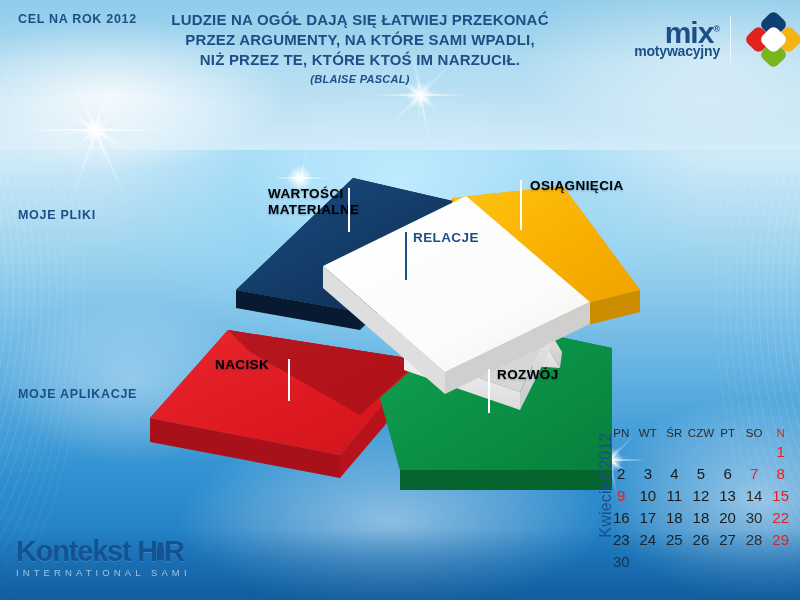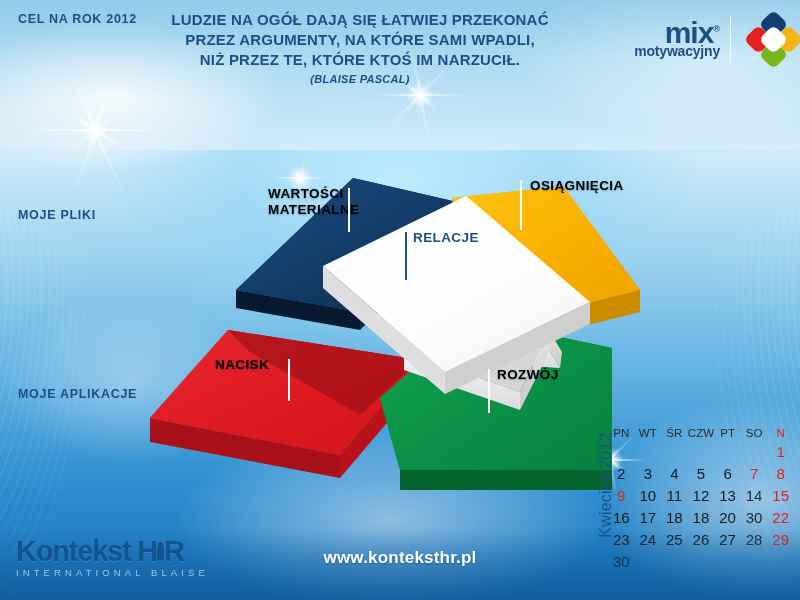--- a/index.html
+++ b/index.html
@@ -480,18 +480,17 @@
             <td class="empty"></td>
           </tr>
         </tbody>
     </table>
   </div>
 
   <div class="footer-band"></div>
 
   <div id="kontekst-logo">
     <div id="kontekst-name"><span>Kontekst H</span><span class="hr-fig"><u></u><i></i></span><span>R</span></div>
-    <div id="kontekst-sub">INTERNATIONAL BLAISE</div>
-  </div>
-
-  <div id="site-url">www.konteksthr.pl</div>
+    <div id="kontekst-sub">INTERNATIONAL SAMI</div>
+  </div>
+
 
 </div>
 
 </body></html>

